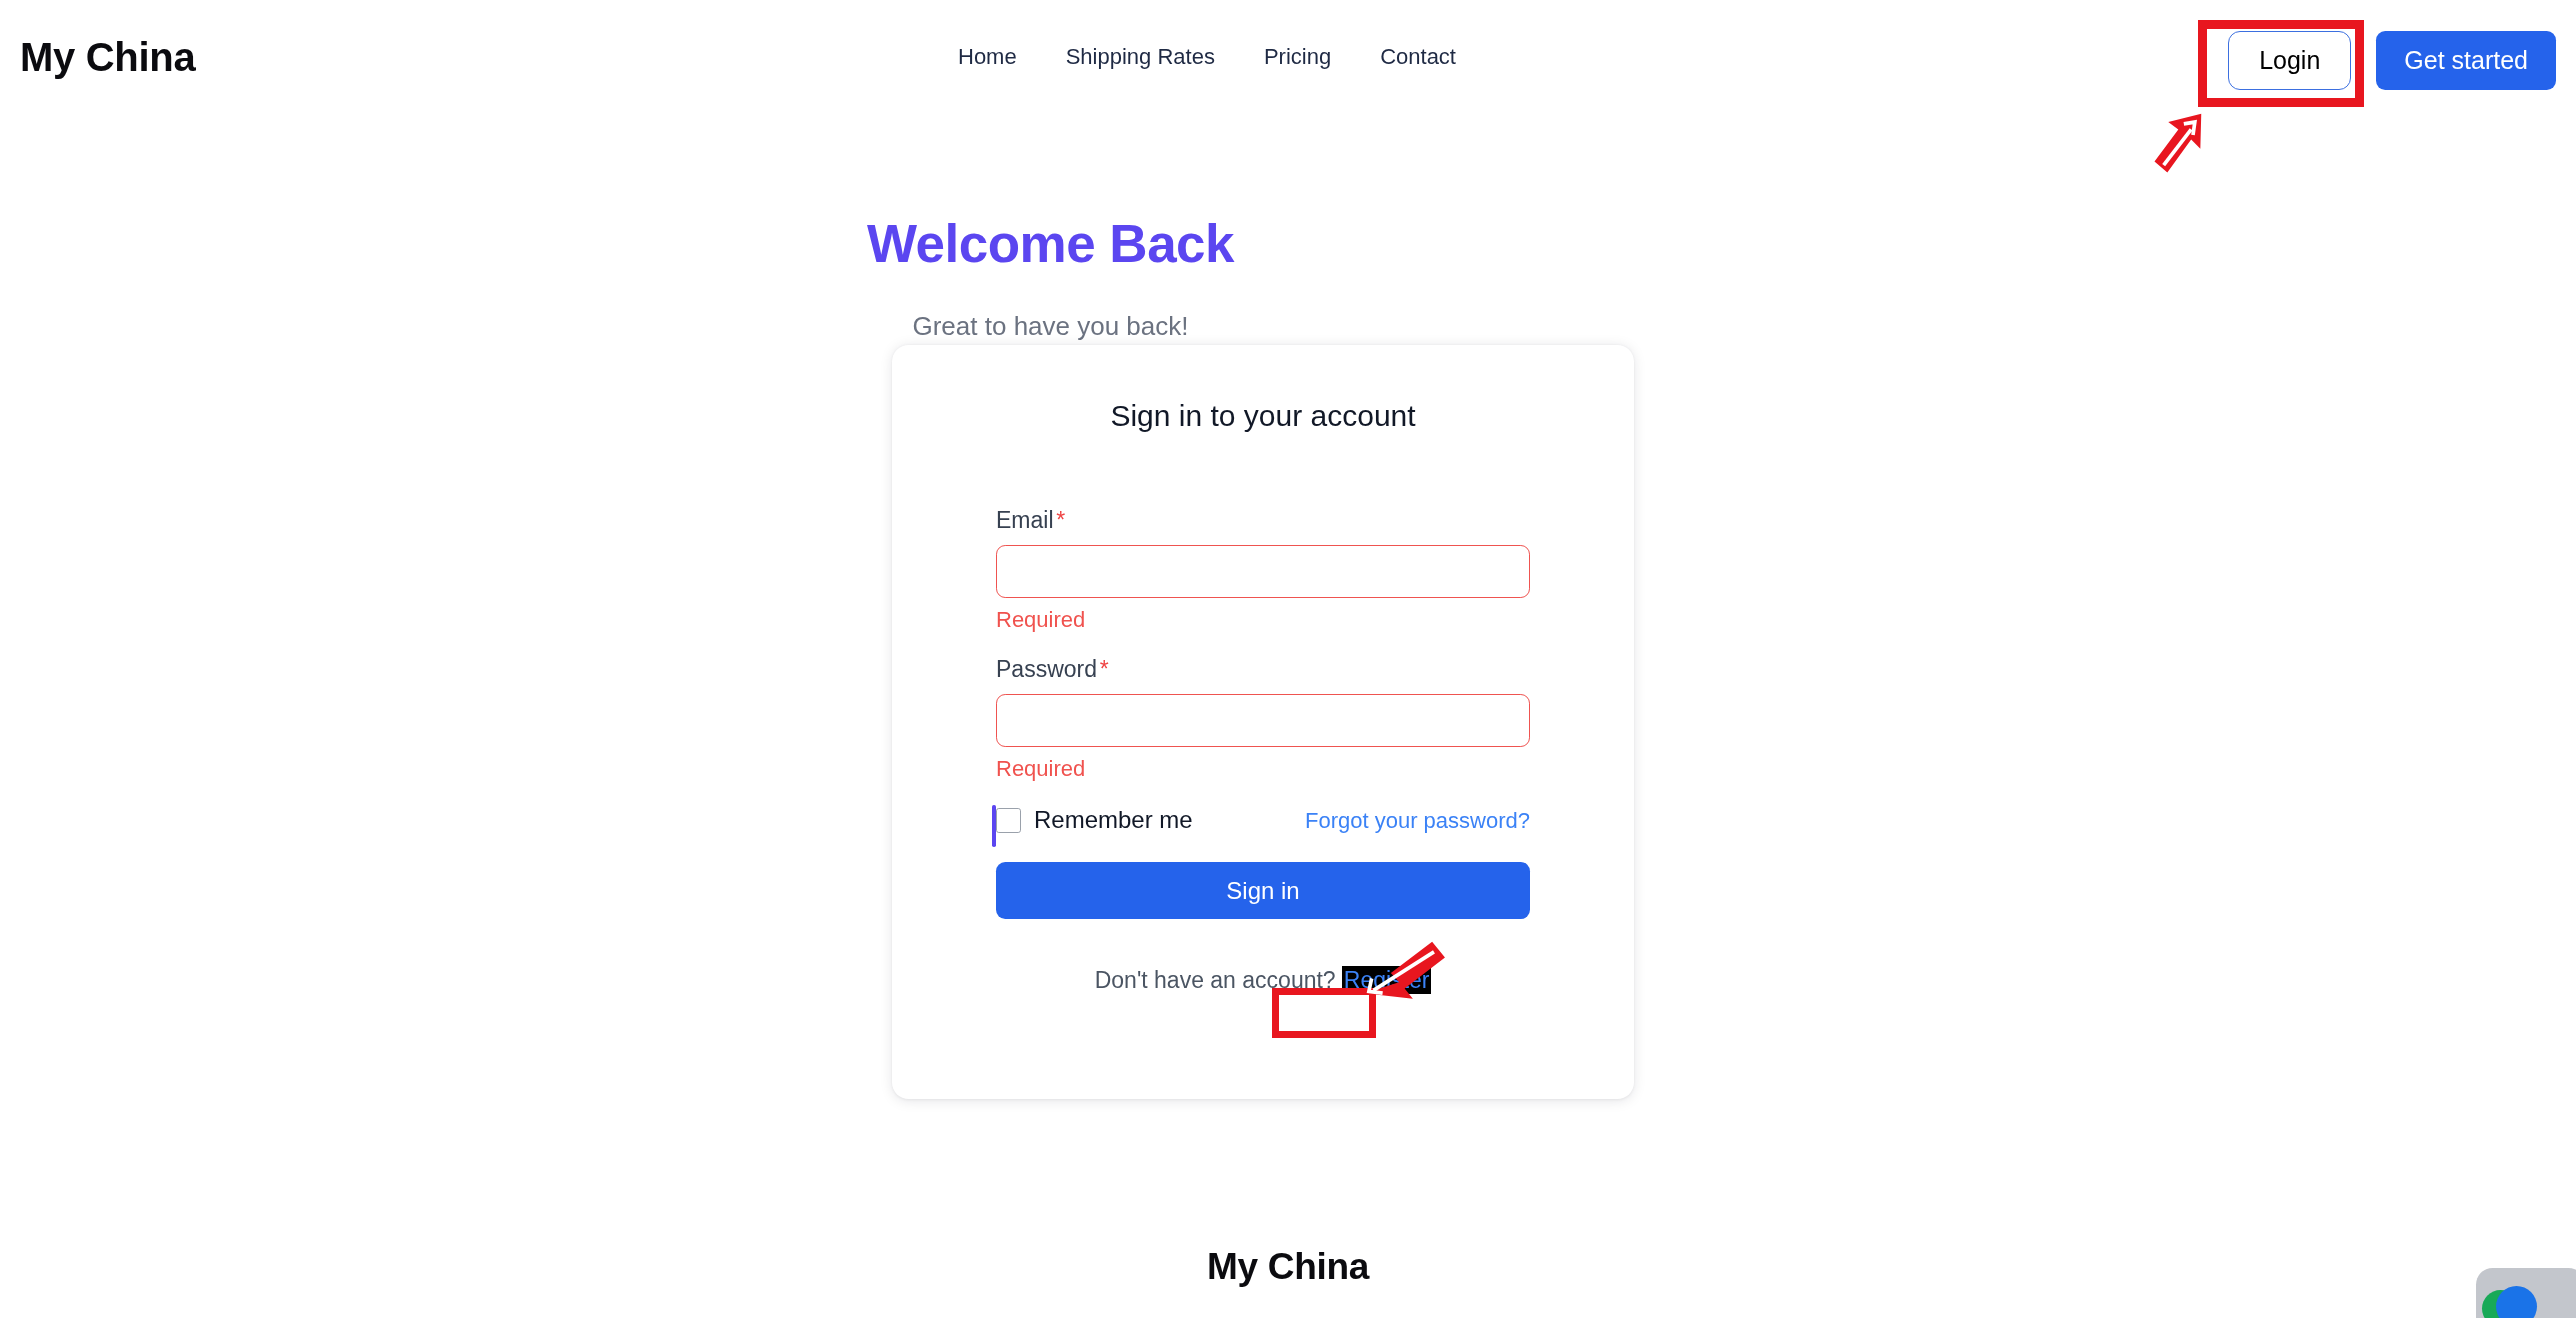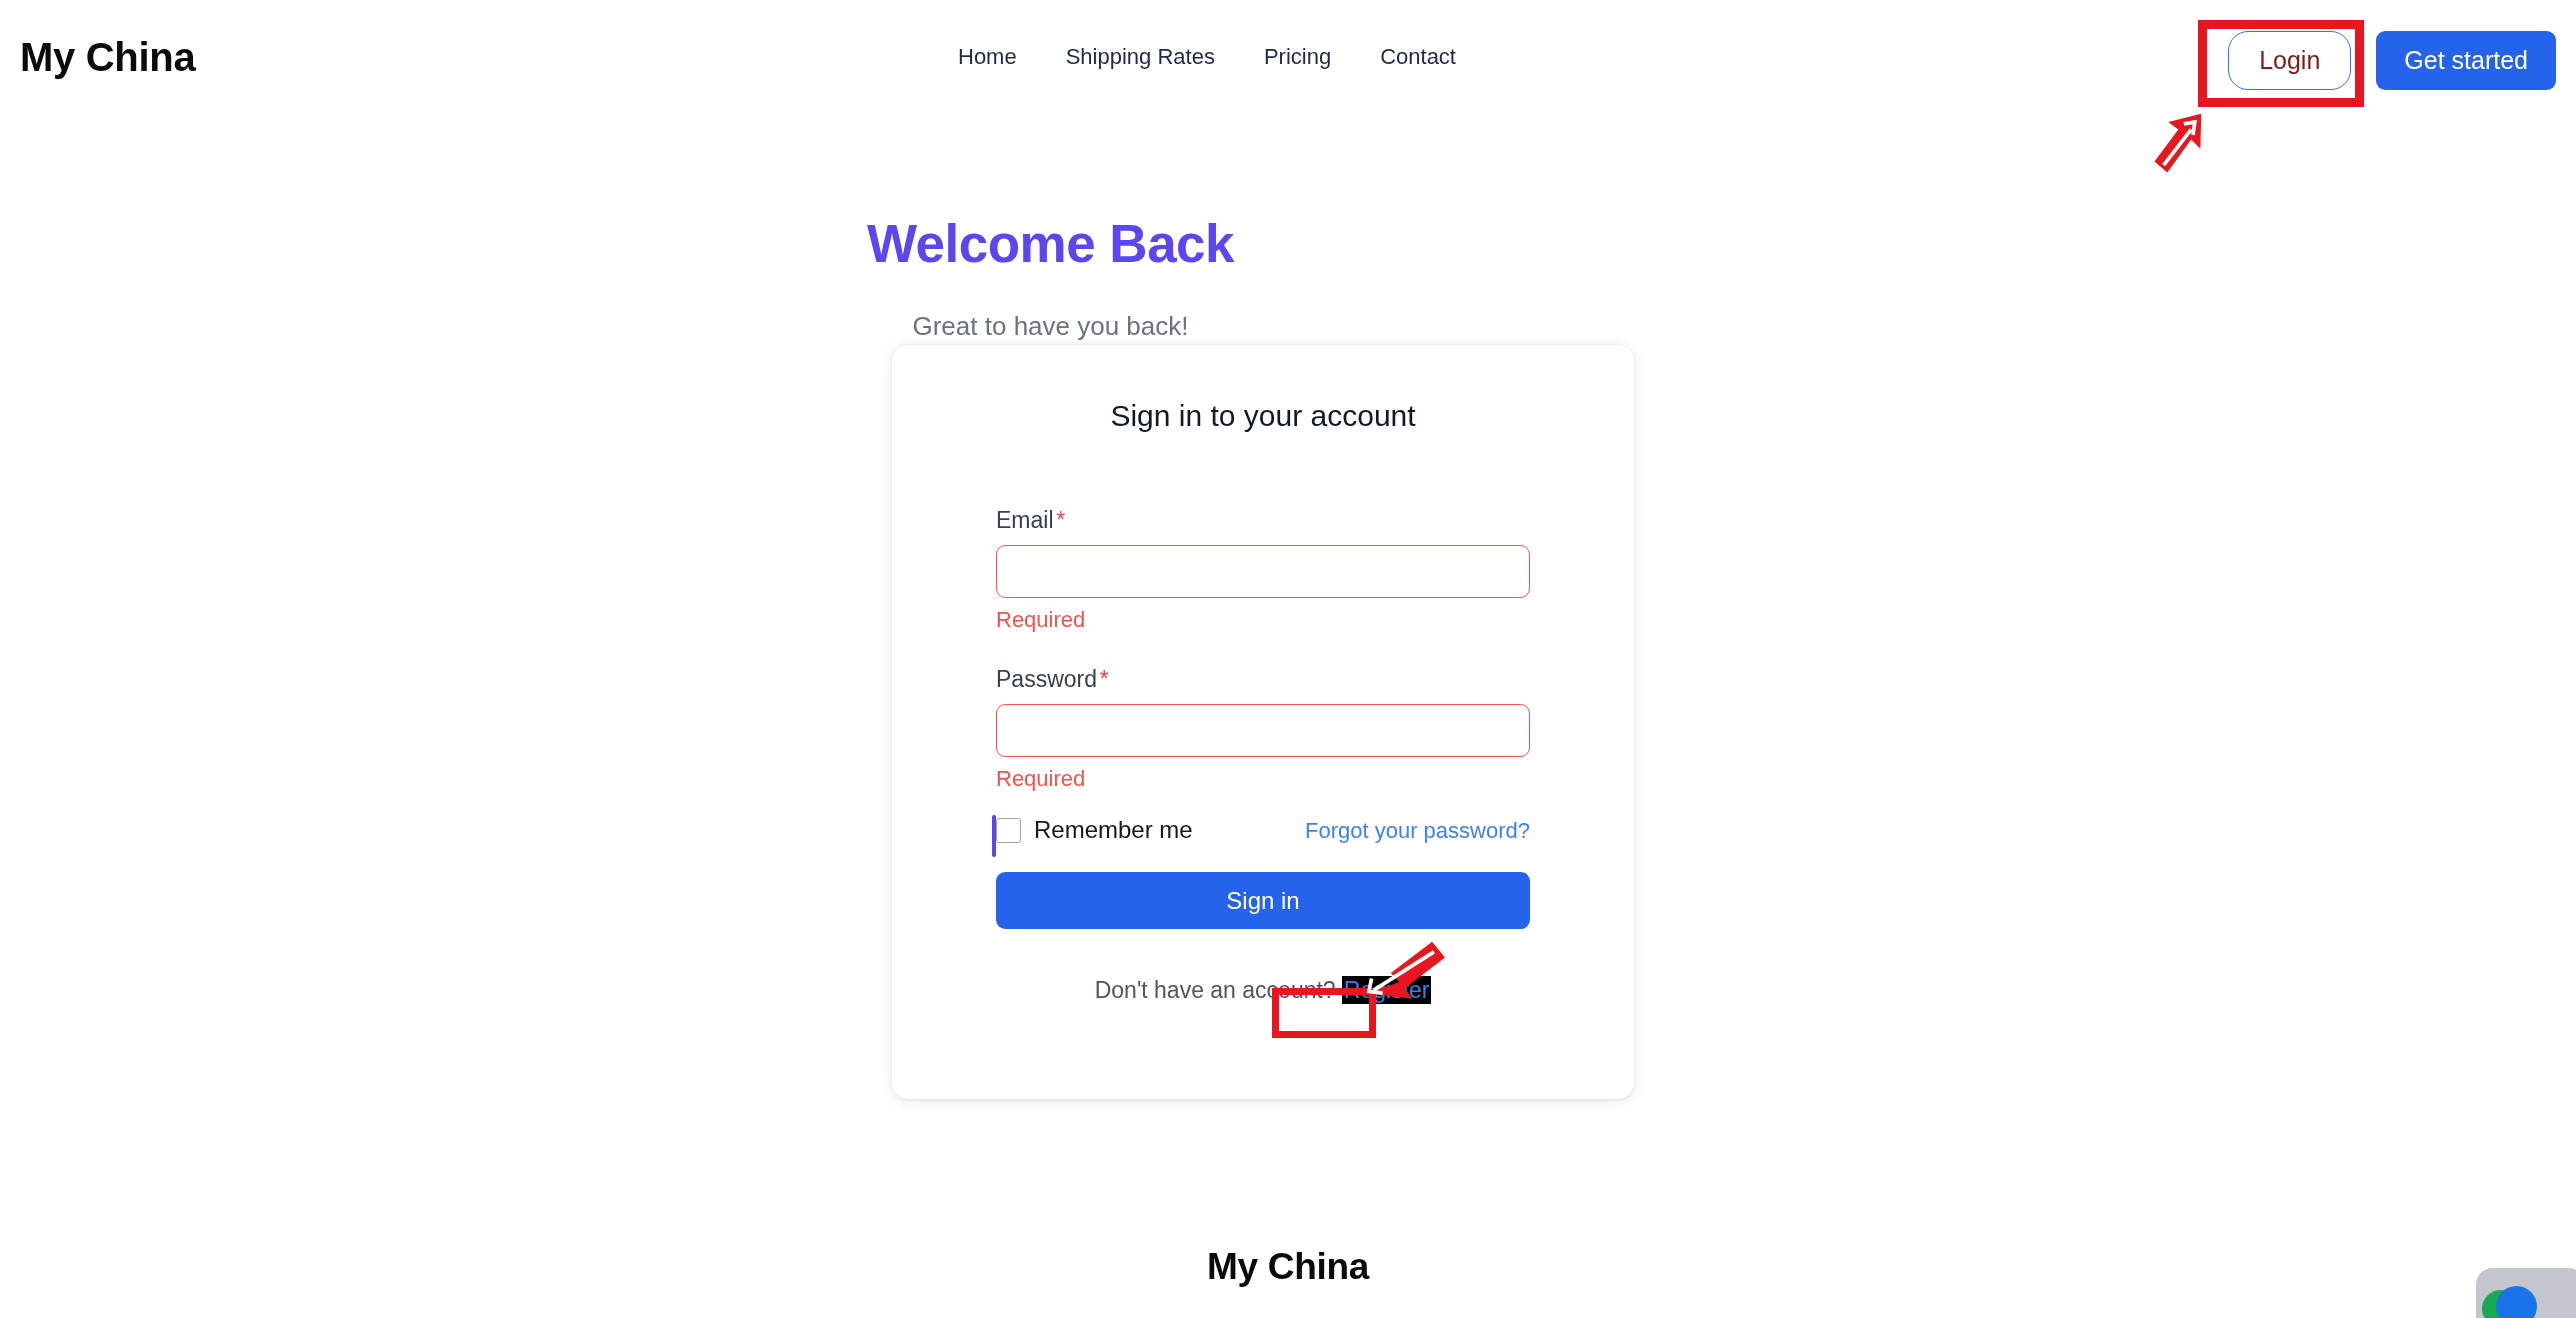--- a/index.html
+++ b/index.html
@@ -64,23 +64,23 @@
     gap: 25px;
   }
 
   .btn-login {
     display: inline-flex;
     align-items: center;
     justify-content: center;
     height: 59px;
     padding: 0 30px;
     border: 1.8px solid #3b6fe0;
-    border-radius: 20px;
-    background: #ffffff;
-    color: #7f1d1d;
+    border-radius: 12px;
+    background: #ffffff;
+    color: #000000;
     font-size: 25px;
     font-family: "Liberation Sans", sans-serif;
     cursor: pointer;
     white-space: nowrap;
   }
 
   .btn-getstarted {
     display: inline-flex;
     align-items: center;
     justify-content: center;
@@ -175,21 +175,21 @@
     color: #111827;
   }
 
   .field-error {
     margin-top: 9.2px;
     font-size: 22px;
     color: #f0524e;
     line-height: 1.2;
   }
 
-  .field-group + .field-group { margin-top: 33px; }
+  .field-group + .field-group { margin-top: 23px; }
 
   .options-row {
     margin-top: 24px;
     display: flex;
     align-items: center;
     justify-content: space-between;
     width: 534px;
   }
 
   .remember {

